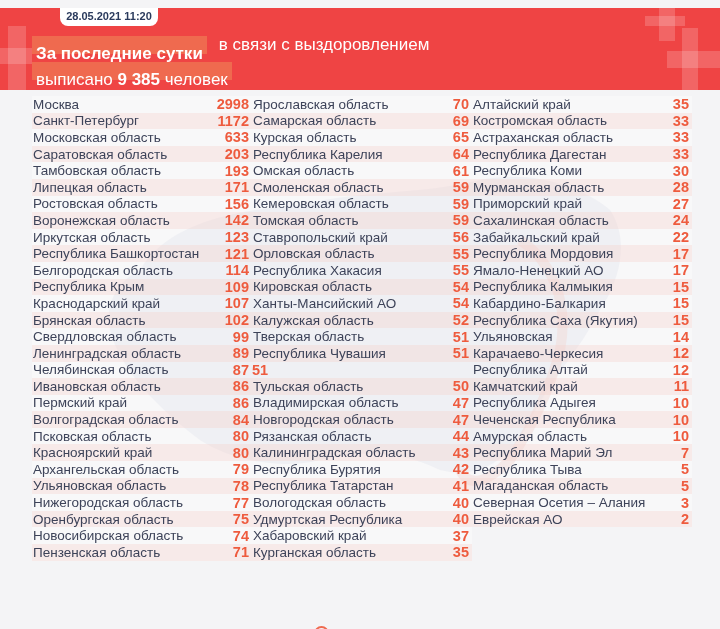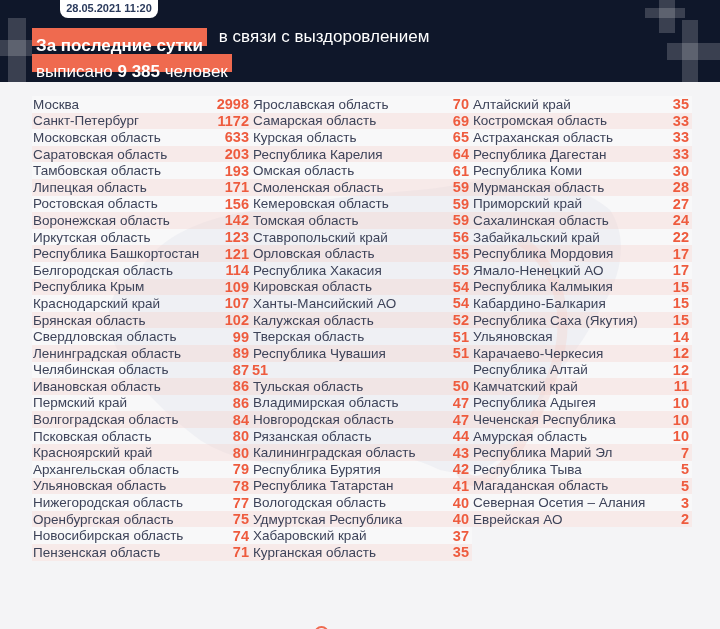--- a/index.html
+++ b/index.html
@@ -4,22 +4,22 @@
   <style>
     * { box-sizing: border-box; margin: 0; padding: 0; }
     html, body { width: 720px; height: 629px; overflow: hidden; }
     body {
       background: #f4f4f6;
       font-family: "Liberation Sans", "DejaVu Sans", sans-serif;
       position: relative;
       color: #3d4359;
     }
     .header {
-      position: absolute; left: 0; top: 0; width: 720px; height: 82px;
-      background: #0f172a; overflow: hidden;
+      position: absolute; left: 0; top: 8px; width: 720px; height: 82px;
+      background: #ef4444; overflow: hidden;
     }
     .plus { position: absolute; background: rgba(255,255,255,0.18); }
     .date-badge {
       position: absolute; left: 60px; top: -8px; width: 98px; height: 26px;
       background: #ffffff; border-radius: 8px;
       font-size: 11px; font-weight: bold; color: #2a3a5c;
       display: flex; align-items: flex-end; justify-content: center; padding-bottom: 4px;
     }
     .title-line { position: absolute; left: 32px; height: 23px; display: flex; align-items: center; }
     .hl {

